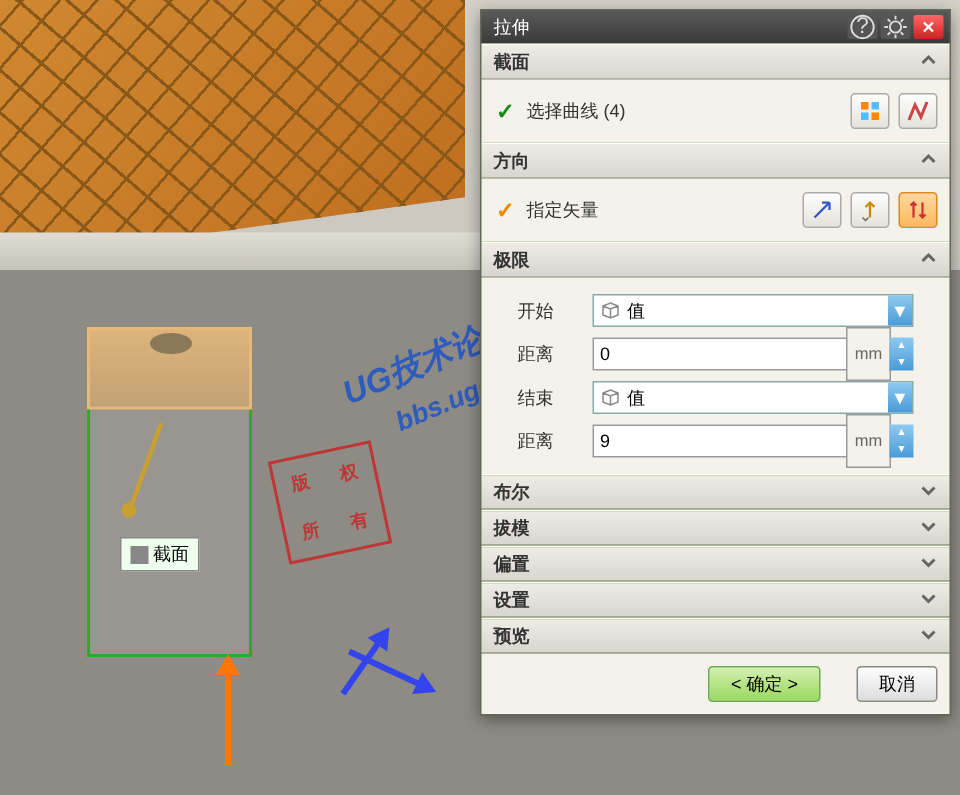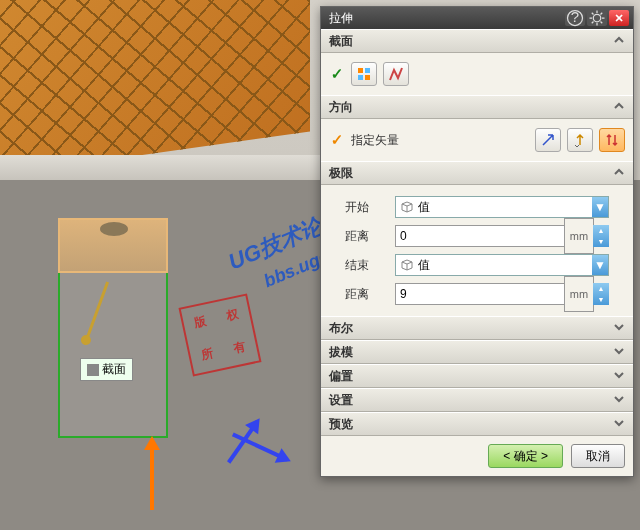--- a/index.html
+++ b/index.html
@@ -48,21 +48,21 @@
 .field-row{display:flex;align-items:center;height:26px;margin:3px 16px}
 .field-row .fl{width:50px;color:#333}
 .dd{flex:1;height:22px;border:1px solid #8aa;background:#fff;display:flex;align-items:center;padding:0 4px}
 .dd .cube{width:14px;height:14px;margin-right:4px}
 .dd .v{flex:1}
 .dd .ar{width:16px;height:20px;background:linear-gradient(180deg,#8ecaf0,#4a9ad8);display:flex;align-items:center;justify-content:center;color:#fff;margin-right:-4px}
 .num{flex:1;height:22px;border:1px solid #999;background:#fff;padding:0 4px;display:flex;align-items:center}
 .unit{width:30px;height:36px;border:1px solid #999;background:#f4f2ea;display:flex;align-items:center;justify-content:center;color:#666;font-size:11px;margin-left:-1px}
 .spn{width:16px;height:22px;background:linear-gradient(180deg,#8ecaf0,#4a9ad8);margin-left:-1px;display:flex;flex-direction:column}
 .spn div{flex:1;display:flex;align-items:center;justify-content:center;color:#fff;font-size:7px}
-.btnbar{padding:8px;display:flex;justify-content:flex-end;gap:8px;background:#f4f2ea}
+.btnbar{padding:8px;display:flex;justify-content:flex-end;gap:24px;background:#f4f2ea}
 .btn{height:24px;padding:0 14px;border:1px solid #888;border-radius:3px;background:linear-gradient(180deg,#fefefe,#ddd);display:flex;align-items:center}
 .btn.ok{background:linear-gradient(180deg,#d4f0b0,#9ad860);border-color:#6a5}
 </style>
 </head>
 <body>
 
 <div class="viewport">
   <div class="grey-cyl"></div>
   <div class="orange-part"></div>
   <div class="ledge"></div>
@@ -107,20 +107,21 @@
 
   <div class="section-hdr">
     <span>截面</span>
     <span class="chev"><svg viewBox="0 0 12 12">
           <path d="M2 8l4-4 4 4" fill="none" stroke="#666" stroke-width="2"></path>
         </svg></span>
   </div>
   <div class="section-body">
     <div class="row">
       <span class="check">✓</span>
+      <span class="lbl">选择曲线 (4)</span>
       <div class="ibtn">
           <svg viewBox="0 0 16 16">
             <rect x="2" y="2" width="5" height="5" fill="#f80"></rect>
             <rect x="9" y="2" width="5" height="5" fill="#5bf"></rect>
             <rect x="2" y="9" width="5" height="5" fill="#5bf"></rect>
             <rect x="9" y="9" width="5" height="5" fill="#f80"></rect>
           </svg>
         </div>
       <div class="ibtn">
           <svg viewBox="0 0 16 16">

